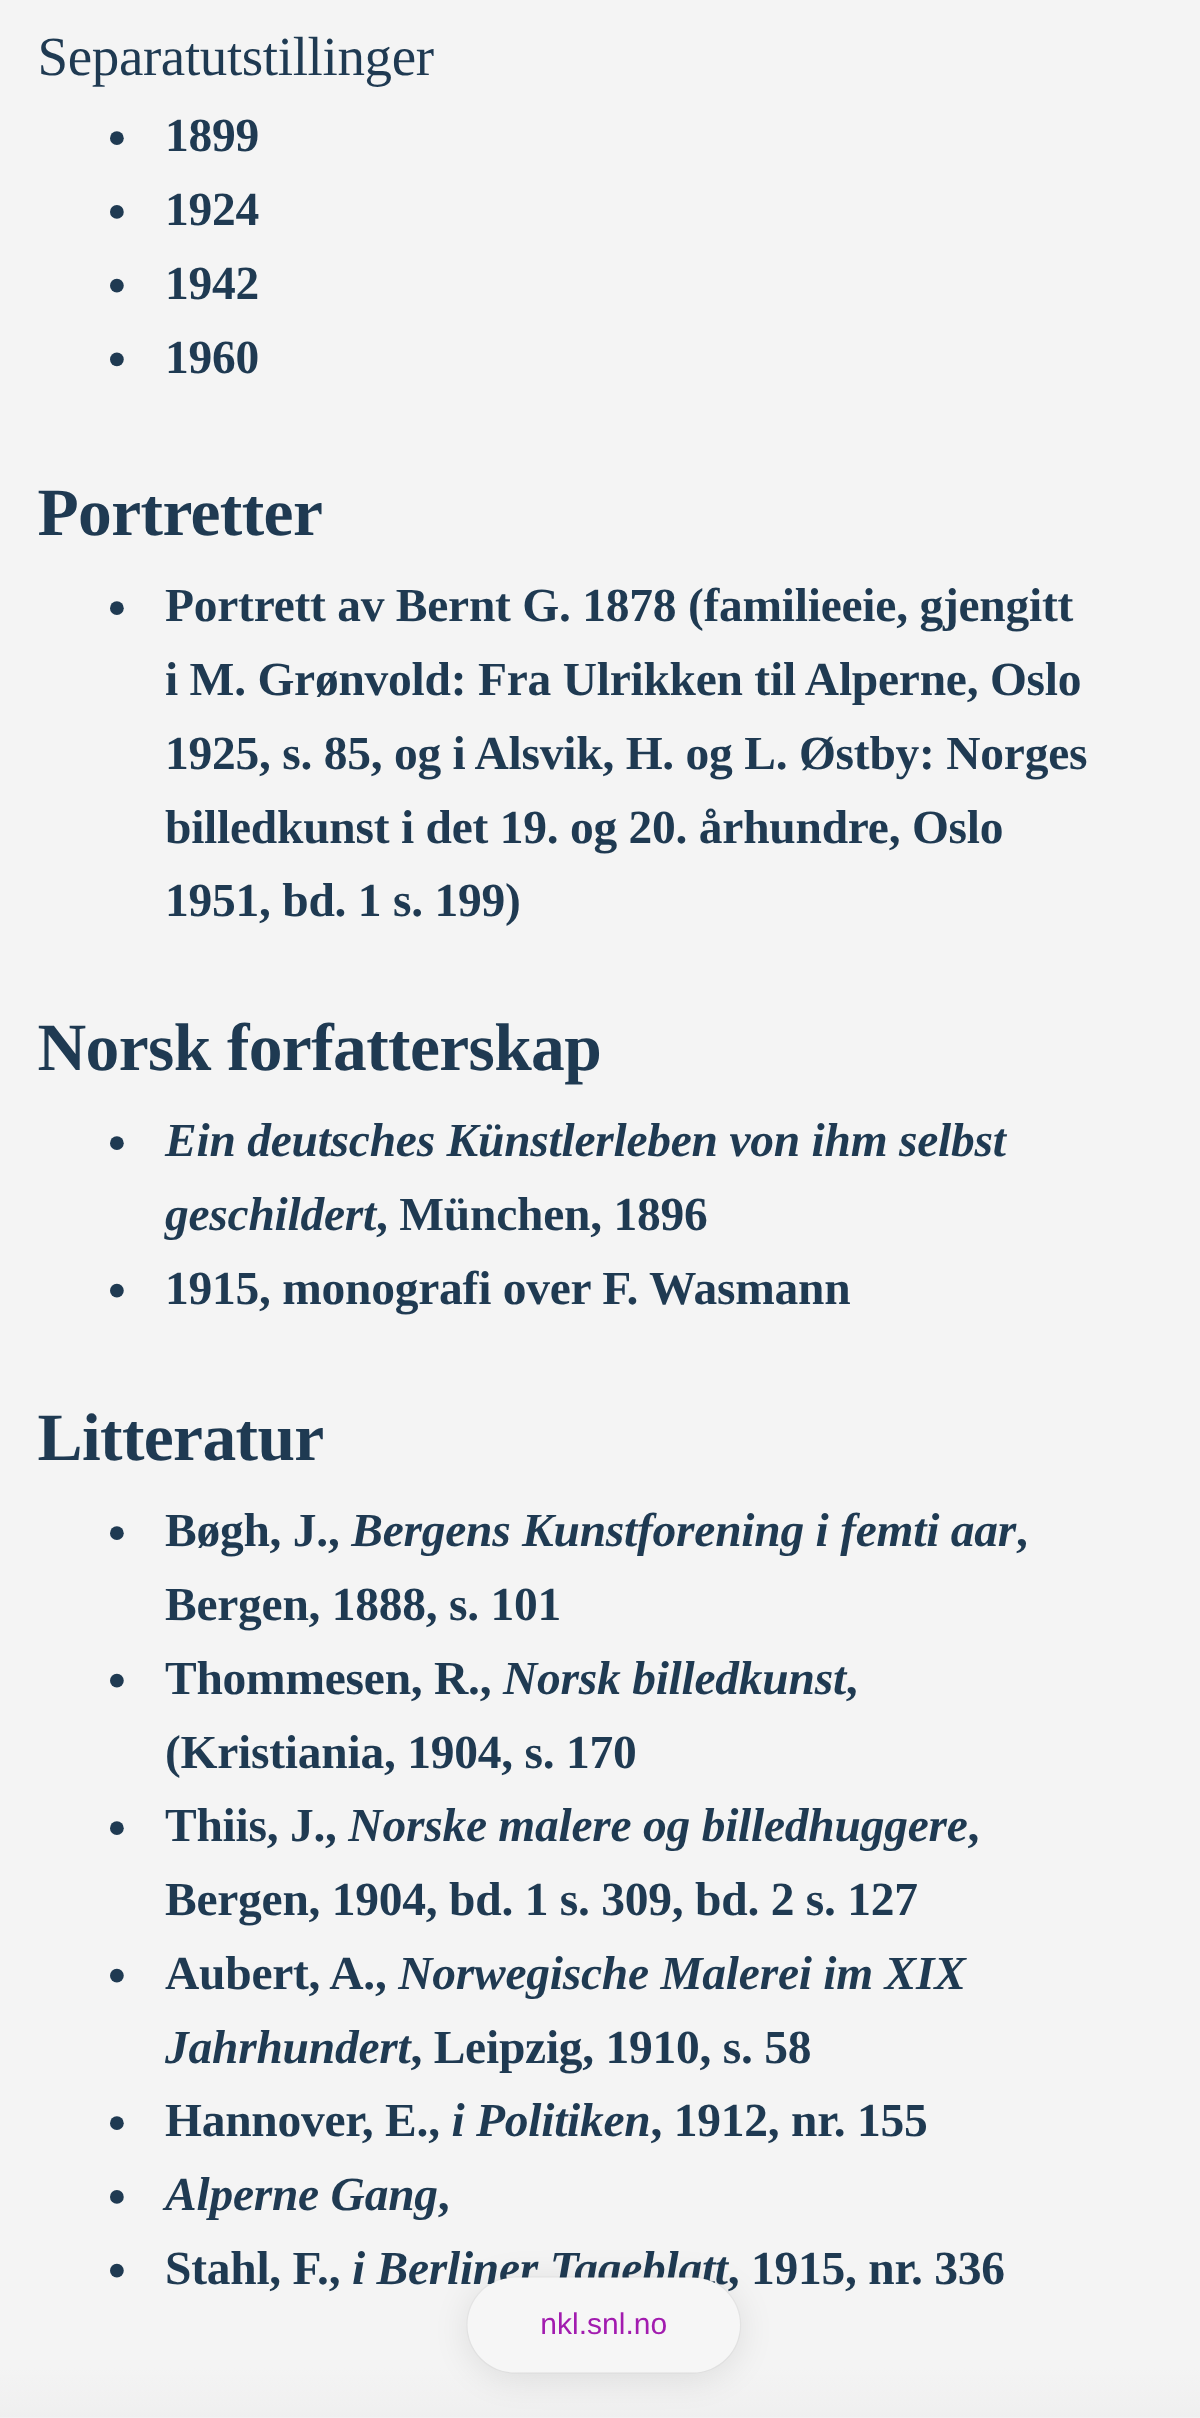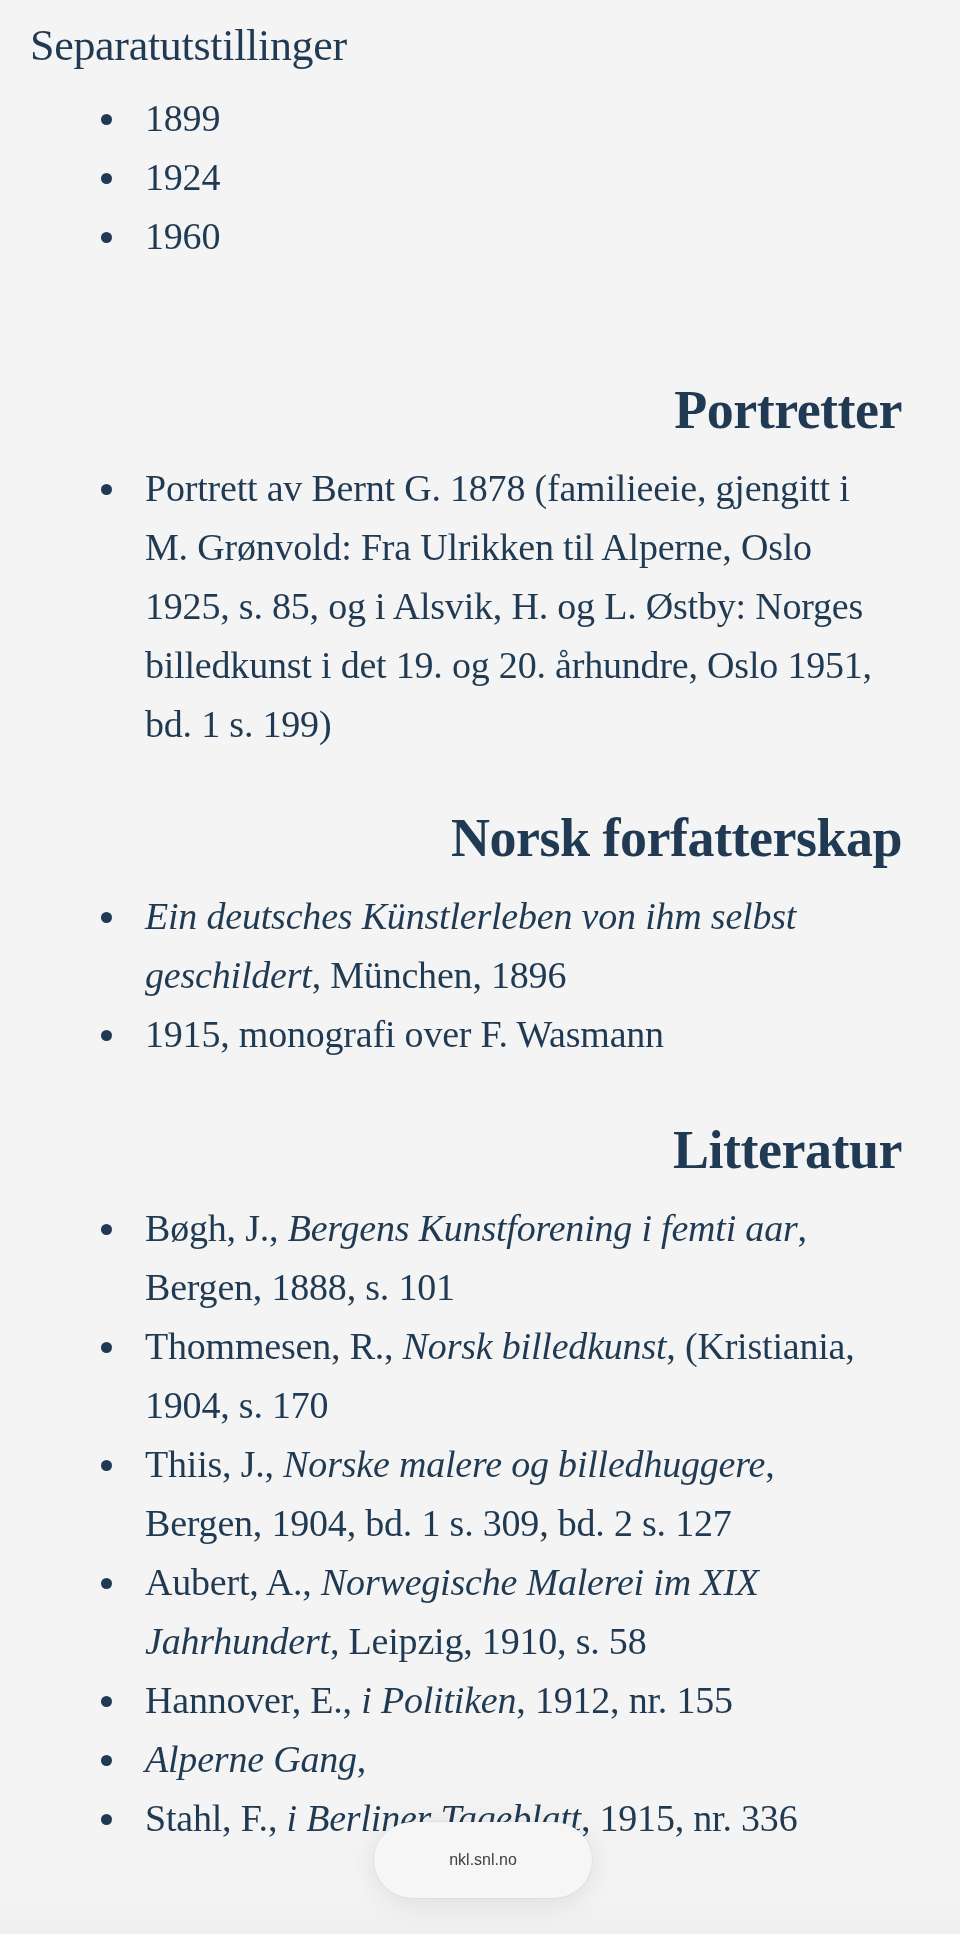--- a/index.html
+++ b/index.html
@@ -27,27 +27,27 @@
       line-height: 52px;
       margin: 20px 0 8px 0;
       letter-spacing: -0.3px;
     }
     h2.section {
       font-weight: bold;
       font-size: 54px;
       line-height: 64px;
       margin: 0 0 14px 0;
       letter-spacing: -0.5px;
-      text-align: right;
     }
     ul.list {
       list-style: none;
-      margin: 17px;
+      margin: 4px;
       padding: 0 0 0 98px;
       width: 740px;
+      font-weight: bold;
     }
     ul.list li {
       position: relative;
       font-size: 38px;
       line-height: 59px;
       letter-spacing: -0.2px;
     }
     ul.list li .bullet {
       position: absolute;
       left: -44px;
@@ -68,41 +68,42 @@
       top: 1822px;
       width: 218px;
       height: 76px;
       border-radius: 38px;
       background: #f6f6f6;
       box-shadow: 0 4px 30px rgba(0,0,0,0.10), 0 0 0 1px rgba(0,0,0,0.03);
       display: flex;
       align-items: center;
       justify-content: center;
       font-family: "Liberation Sans", "DejaVu Sans", sans-serif;
-      font-size: 16px;
-      color: #404040;
+      font-size: 24px;
+      color: #a21caf;
     }
     .bottom-fade {
       position: absolute;
       left: 0; right: 0; bottom: 0;
       height: 40px;
       background: linear-gradient(to bottom, rgba(244,244,244,0), rgba(236,236,236,0.6));
       pointer-events: none;
     }
   </style>
 </head>
 <body>
 
 <div class="content">
 
   <div class="sec1">
     <h3 class="subhead">Separatutstillinger</h3>
     <ul class="list">
       <li><span class="bullet"></span><span>1899</span></li>
       <li><span class="bullet"></span><span>1924</span></li>
+      <li><span class="bullet"></span><span>1942</span></li>
       <li><span class="bullet"></span><span>1960</span></li>
     </ul>
   </div>
 
   <div class="sec2">
     <h2 class="section">Portretter</h2>
     <ul class="list">
       <li><span class="bullet"></span><span>Portrett av Bernt G. 1878 (familieeie, gjengitt i M. Grønvold: Fra Ulrikken til Alperne, Oslo 1925, s. 85, og i Alsvik, H. og L. Østby: Norges billedkunst i det 19. og 20. århundre, Oslo 1951, bd. 1 s. 199)</span></li>
     </ul>
   </div>

